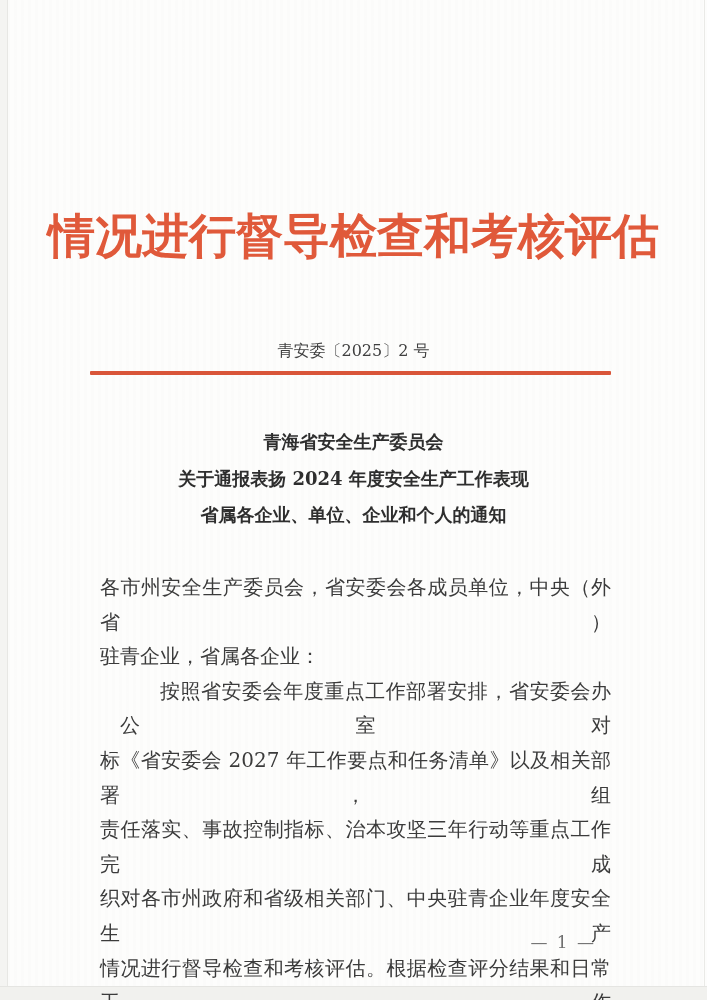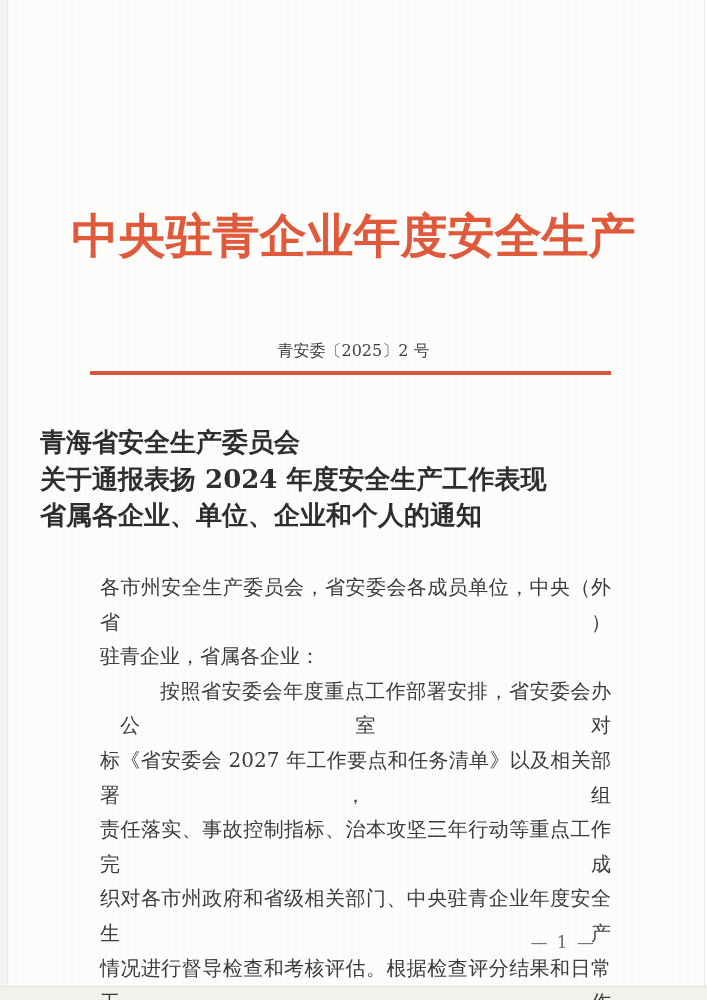--- a/index.html
+++ b/index.html
@@ -69,22 +69,22 @@
     width: 521px;
     height: 4px;
     background: #d95539;
     border-radius: 1px;
   }
   .notice-title {
     position: absolute;
     top: 424px;
     left: 40px;
     width: 627px;
-    text-align: left;
-    font-size: 26px;
+    text-align: center;
+    font-size: 18px;
     line-height: 36.5px;
     font-weight: 700;
     color: #2e2e2e;
   }
   .notice-title .tline { white-space: nowrap; }
   .body-text {
     position: absolute;
     top: 570px;
     left: 100px;
     width: 511px;
@@ -116,21 +116,21 @@
 </style>
 </head>
 <body>
 
 <div class="page">
   <div class="edge-left-strip"></div>
   <div class="edge-left-line"></div>
   <div class="edge-right-line"></div>
   <div class="edge-bottom-band"></div>
 
-  <div class="header-title">中央驻青企业年度安全生产</div>
+  <div class="header-title">情况进行督导检查和考核评估</div>
 
   <div class="doc-number">青安委〔2025〕2 号</div>
 
   <div class="red-rule"></div>
 
   <div class="notice-title">
     <div class="tline">青海省安全生产委员会</div>
     <div class="tline">关于通报表扬 2024 年度安全生产工作表现</div>
     <div class="tline">省属各企业、单位、企业和个人的通知</div>
   </div>

